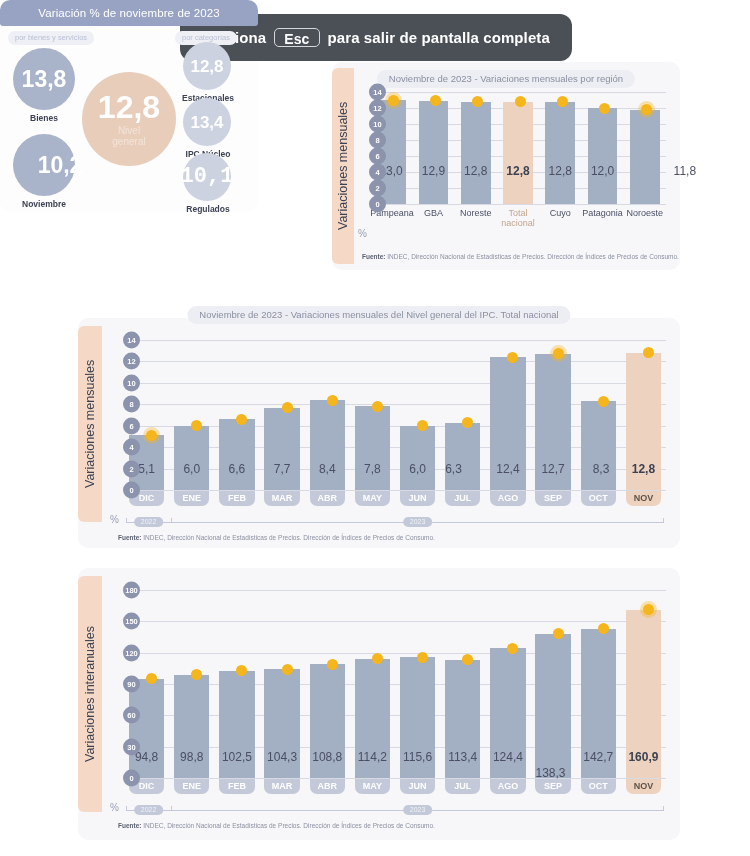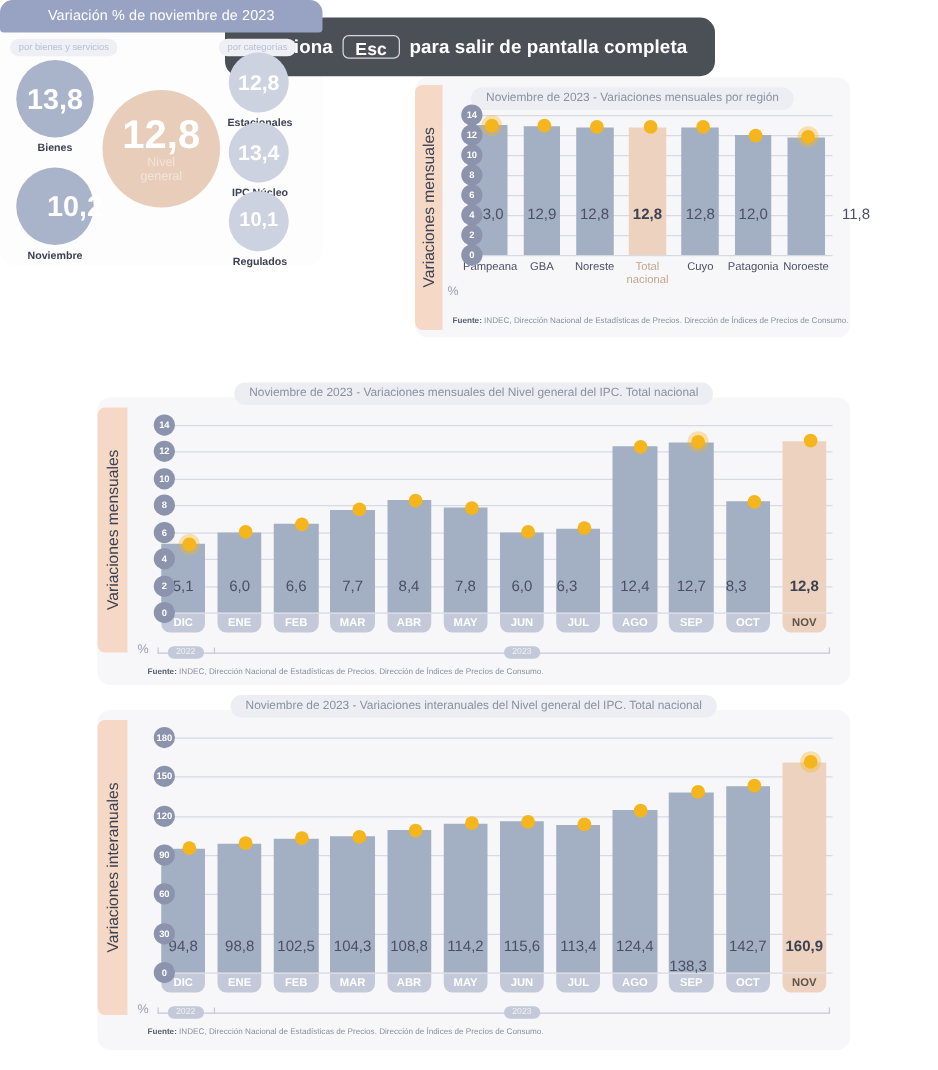--- a/index.html
+++ b/index.html
@@ -68,21 +68,21 @@
 
   #c-estacionales { left:183px; top:42px; width:48px; height:48px; background:#ccd2e0; }
   #c-estacionales .val { font-size:17px; }
   #cap-estacionales { left:165px; top:93px; width:86px; }
 
   #c-nucleo { left:183px; top:98px; width:48px; height:48px; background:#ccd2e0; }
   #c-nucleo .val { font-size:17px; }
   #cap-nucleo { left:165px; top:149px; width:86px; }
 
   #c-regulados { left:183px; top:153px; width:48px; height:48px; background:#ccd2e0; }
-  #c-regulados .val { font-size:16px; }
+  #c-regulados .val { font-size:22px;font-family:Liberation Mono, monospace; }
   #cap-regulados { left:165px; top:204px; width:86px; }
 
   
   .chart-title {
     position:absolute; background:#eceef3; border-radius:11px;
     color:#8b90a0; font-size:9.5px; padding:3px 12px 4px;
     white-space:nowrap; left:50%; transform:translateX(-50%);
   }
   .ylabel-band {
     position:absolute; background:#f5d8c6; border-radius:6px 0 0 6px;
@@ -279,21 +279,21 @@
         <div class="dot" style="left: 338.25px; top: 77px;"></div>
         <div class="bar-value" style="left: 321.135px; width: 15px; top: 122px;">6,3</div>
         <div class="bar" style="left: 366.302px; width: 35.23px; height: 132.857px;"></div>
         <div class="dot" style="left: 383.417px; top: 11.6429px;"></div>
         <div class="bar-value" style="left: 366.302px; width: 35.23px; top: 122px;">12,4</div>
         <div class="bar" style="left: 411.468px; width: 35.23px; height: 136.071px;"></div>
         <div class="dot ring" style="left: 428.583px; top: 8.42857px;"></div>
         <div class="bar-value" style="left: 411.468px; width: 35.23px; top: 122px;">12,7</div>
         <div class="bar" style="left: 456.635px; width: 35.23px; height: 88.9286px;"></div>
         <div class="dot" style="left: 473.75px; top: 55.5714px;"></div>
-        <div class="bar-value" style="left: 456.635px; width: 14px; top: 122px;">8,3</div>
+        <div class="bar-value" style="left: 456.635px; width: 14px; top: 122px; padding-left: 12px;">8,3</div>
         <div class="bar hl" style="left: 501.802px; width: 35.23px; height: 137.143px;"></div>
         <div class="dot" style="left: 518.917px; top: 7.35714px;"></div>
         <div class="bar-value hl" style="left: 501.802px; width: 35.23px; top: 122px;">12,8</div>
       </div>
       <div class="xpill" style="left: 50.9683px; top: 173px; width: 35.23px;">DIC</div>
       <div class="xpill" style="left: 96.135px; top: 173px; width: 35.23px;">ENE</div>
       <div class="xpill" style="left: 141.302px; top: 173px; width: 35.23px;">FEB</div>
       <div class="xpill" style="left: 186.468px; top: 173px; width: 35.23px;">MAR</div>
       <div class="xpill" style="left: 231.635px; top: 173px; width: 35.23px;">ABR</div>
       <div class="xpill" style="left: 276.802px; top: 173px; width: 35.23px;">MAY</div>
@@ -306,21 +306,20 @@
       <div class="pct" style="left: 32px; top: 196px;">%</div>
       <div class="yearbar" style="left: 48px; top: 204px; width: 538px;"></div>
       <div class="yeartick" style="left: 48px; top: 200px;"></div>
       <div class="yeartick" style="left: 93.1667px; top: 200px;"></div>
       <div class="yeartick" style="left: 585px; top: 200px;"></div>
       <div class="yearpill" style="left: 70.5833px; top: 204px;">2022</div>
       <div class="yearpill" style="left: 339.583px; top: 204px;">2023</div>
       <div class="source" style="left: 40px; top: 216px;"><b>Fuente:</b> INDEC, Dirección Nacional de Estadísticas de Precios. Dirección de Índices de Precios de Consumo.</div>
     </div>
   <div class="card" id="chart-interanuales" style="left:78px; top:568px; width:602px; height:272px;">
-      <div class="chart-title" style="top: -12px;">Noviembre de 2023 - Variaciones interanuales del Nivel general del IPC. Total nacional</div>
       <div class="ylabel-band" style="left: 0px; top: 8px; width: 24px; height: 236px;"></div>
       <div class="ylabel-text" style="left: 0px; top: 8px; width: 24px; height: 236px; display: flex; align-items: center; justify-content: center;">Variaciones interanuales</div>
       <div class="plot" style="left: 46px; top: 22px; width: 542px; height: 188px;">
         <div class="gridline" style="top: 0px; width: 542px;"></div>
         <div class="ytick" style="top: 0px;">180</div>
         <div class="gridline" style="top: 31.3333px; width: 542px;"></div>
         <div class="ytick" style="top: 31.3333px;">150</div>
         <div class="gridline" style="top: 62.6667px; width: 542px;"></div>
         <div class="ytick" style="top: 62.6667px;">120</div>
         <div class="gridline" style="top: 94px; width: 542px;"></div>

